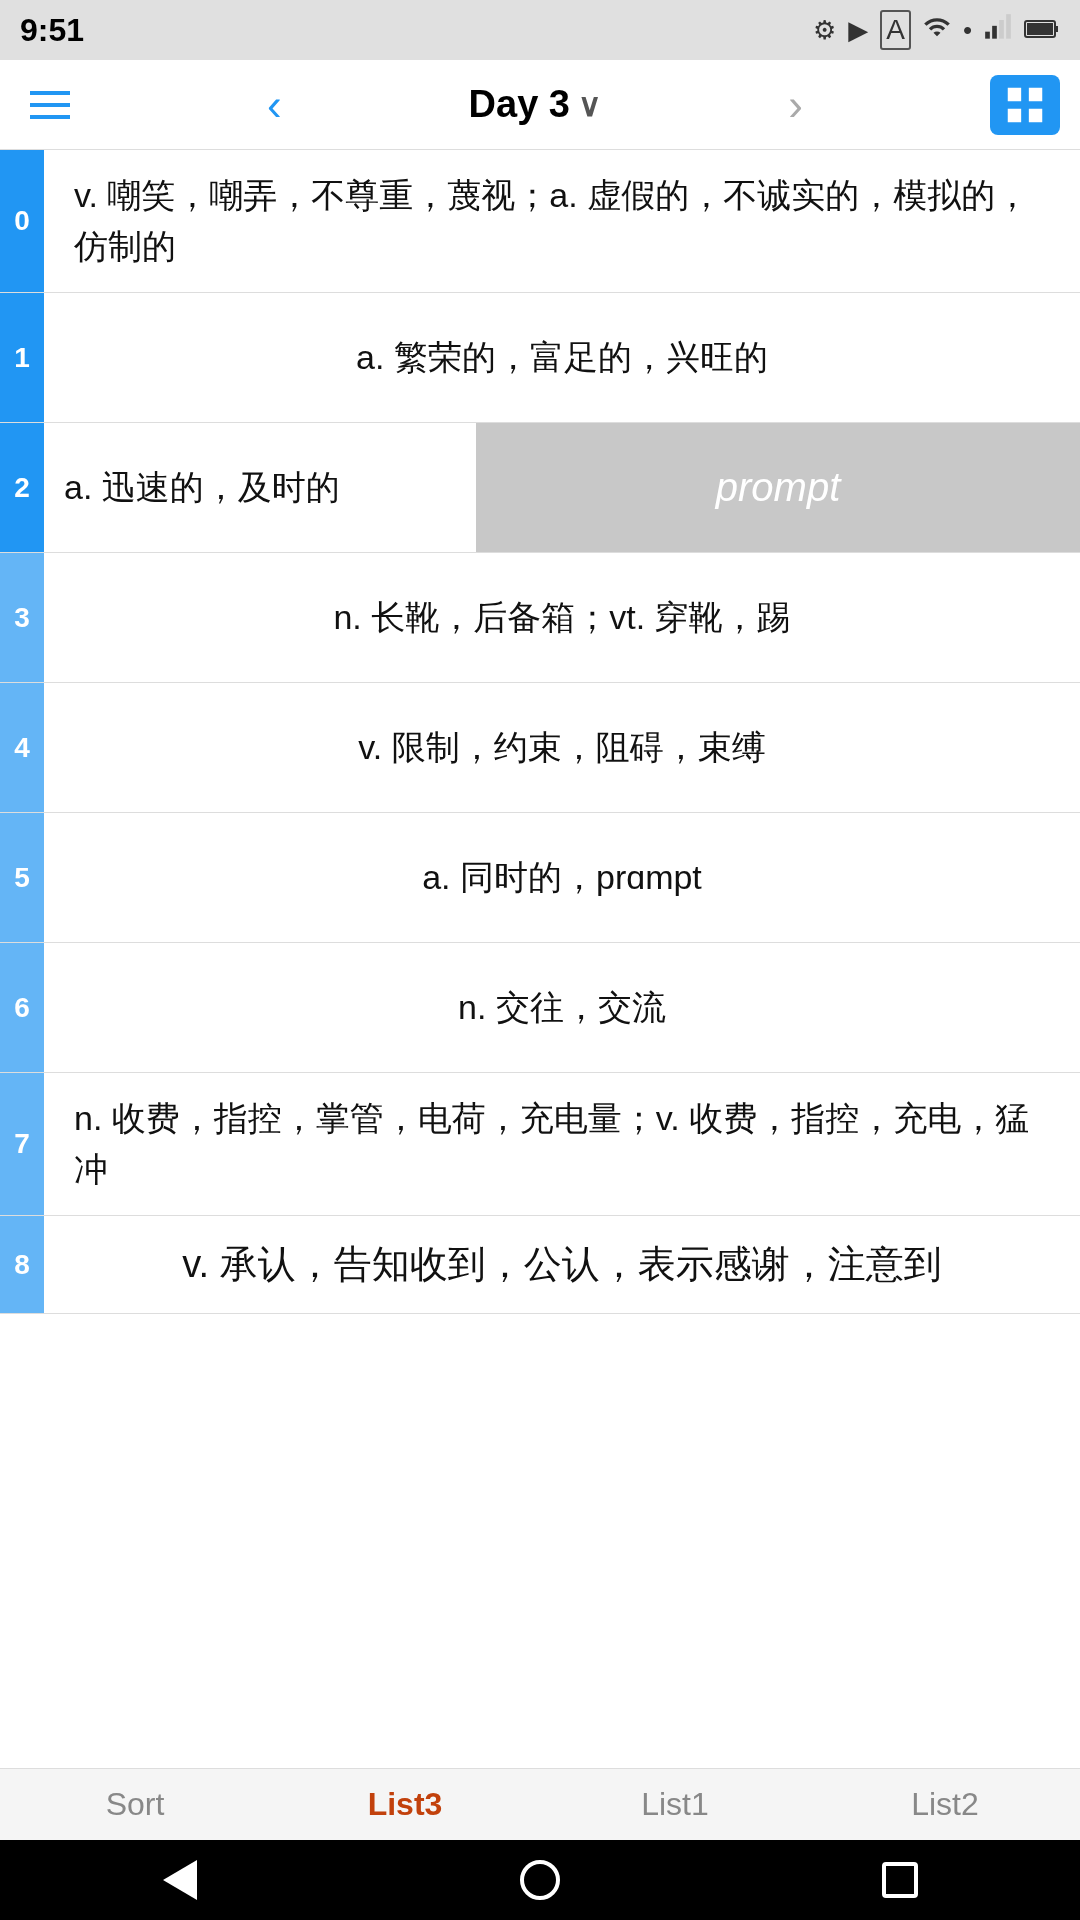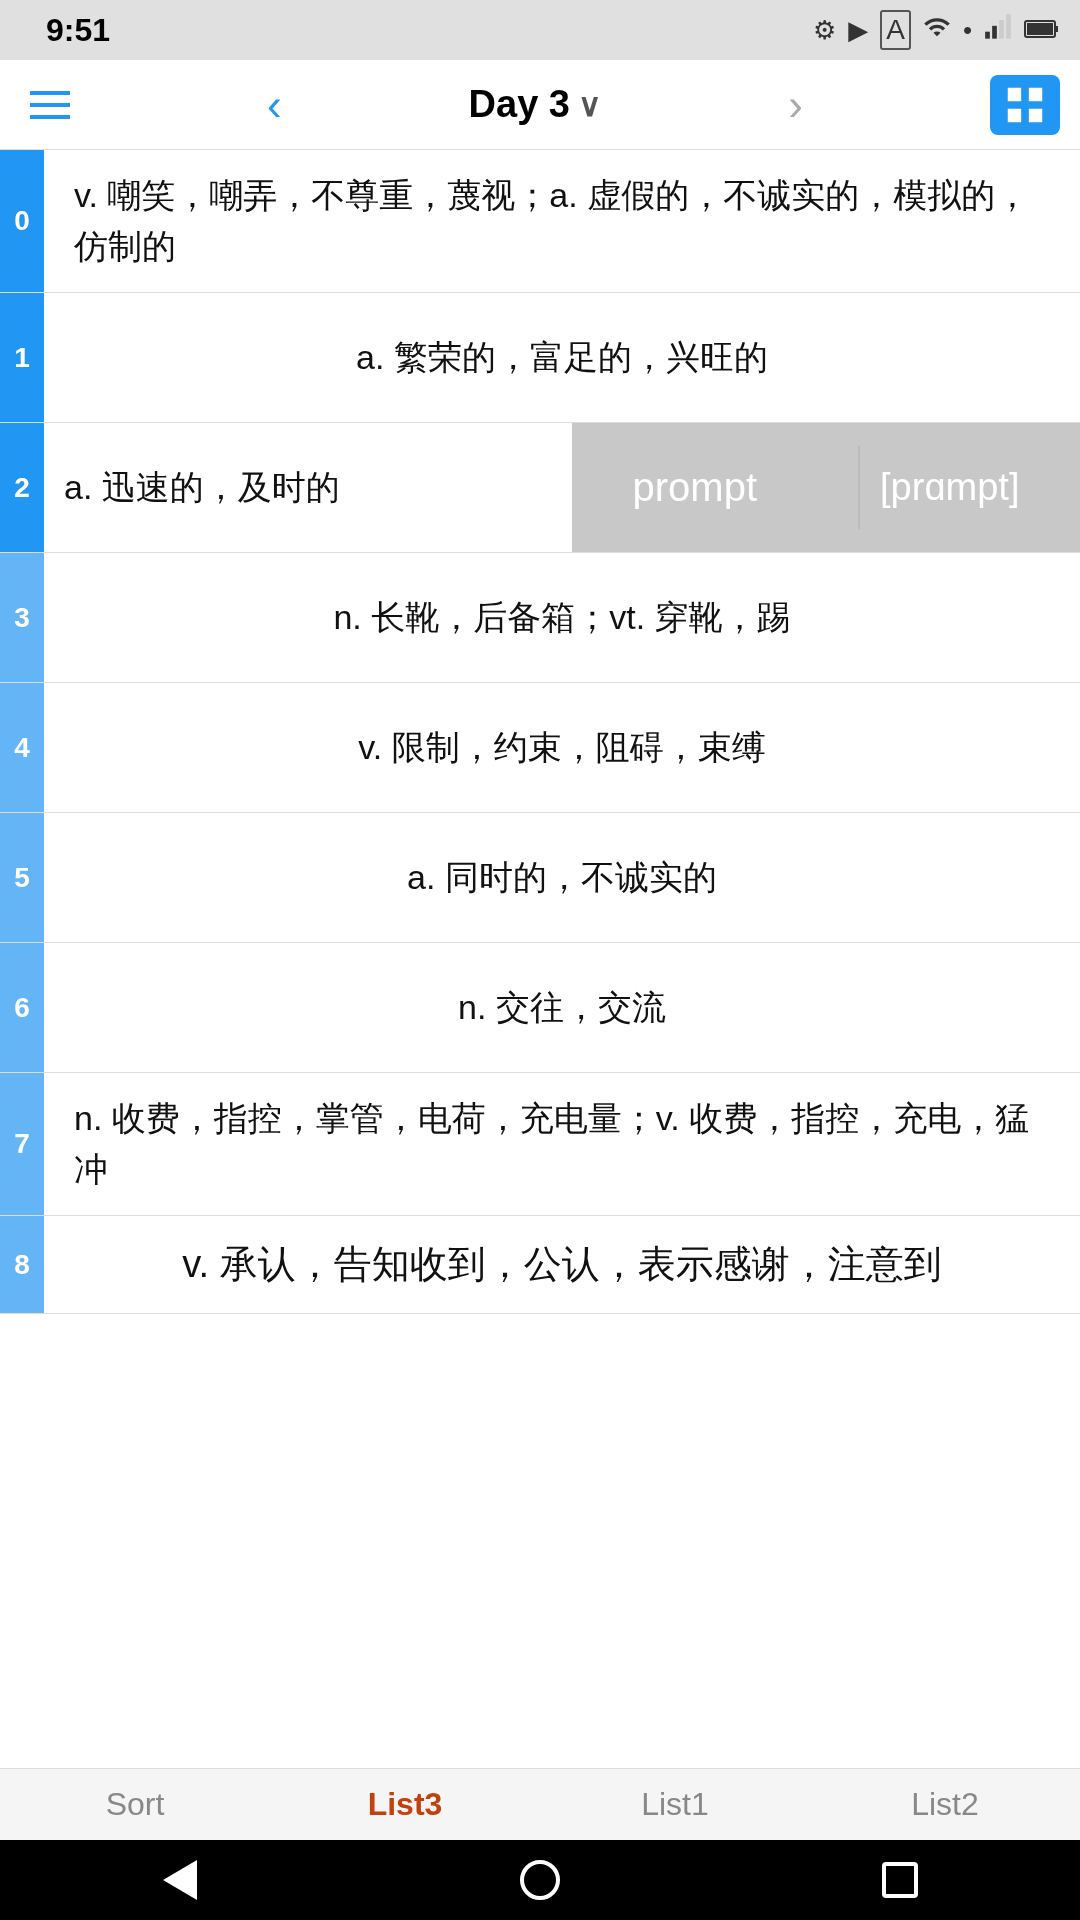--- a/index.html
+++ b/index.html
@@ -18,21 +18,20 @@
       background: #e0e0e0;
       display: flex;
       align-items: center;
       padding: 0 20px;
       justify-content: space-between;
     }
     .status-time {
       font-size: 32px;
       font-weight: bold;
       color: #000;
-      margin-left: 26px;
     }
     .status-icons {
       display: flex;
       align-items: center;
       gap: 12px;
     }
     .status-icon {
       font-size: 26px;
       color: #333;
     }
@@ -142,26 +141,27 @@
     
     .word-row-2 {
       position: relative;
     }
 
     .popup-overlay {
       position: absolute;
       right: 0;
       top: 0;
       height: 100%;
-      width: 508px;
+      width: 604px;
       background: #c8c8c8;
       display: flex;
       align-items: center;
       justify-content: space-around;
       z-index: 10;
+      font-style: italic;
     }
 
     .popup-word {
       font-size: 40px;
       color: #fff;
       font-weight: 500;
       padding: 20px;
     }
 
     .popup-phonetic {
@@ -318,37 +318,36 @@
   <div class="word-row">
     <div class="word-index">1</div>
     <div class="word-definition">a. 繁荣的，富足的，兴旺的</div>
   </div>
 
   <div class="word-row word-row-2">
     <div class="word-index">2</div>
     <div class="word-definition">a. 迅速的，及时的</div>
     <div class="popup-overlay">
       <span class="popup-word">prompt</span>
-      <span class="popup-phonetic">[prɑmpt]</span>
     </div>
   </div>
 
   <div class="word-row">
     <div class="word-index light">3</div>
     <div class="word-definition">n. 长靴，后备箱；vt. 穿靴，踢</div>
   </div>
 
   <div class="word-row">
     <div class="word-index light">4</div>
     <div class="word-definition">v. 限制，约束，阻碍，束缚</div>
   </div>
 
   <div class="word-row">
     <div class="word-index light">5</div>
-    <div class="word-definition">a. 同时的，不诚实的</div>
+    <div class="word-definition">a. 同时的，prɑmpt</div>
   </div>
 
   <div class="word-row">
     <div class="word-index light">6</div>
     <div class="word-definition">n. 交往，交流</div>
   </div>
 
   <div class="word-row">
     <div class="word-index light">7</div>
     <div class="word-definition">n. 收费，指控，掌管，电荷，充电量；v. 收费，指控，充电，猛冲</div>

